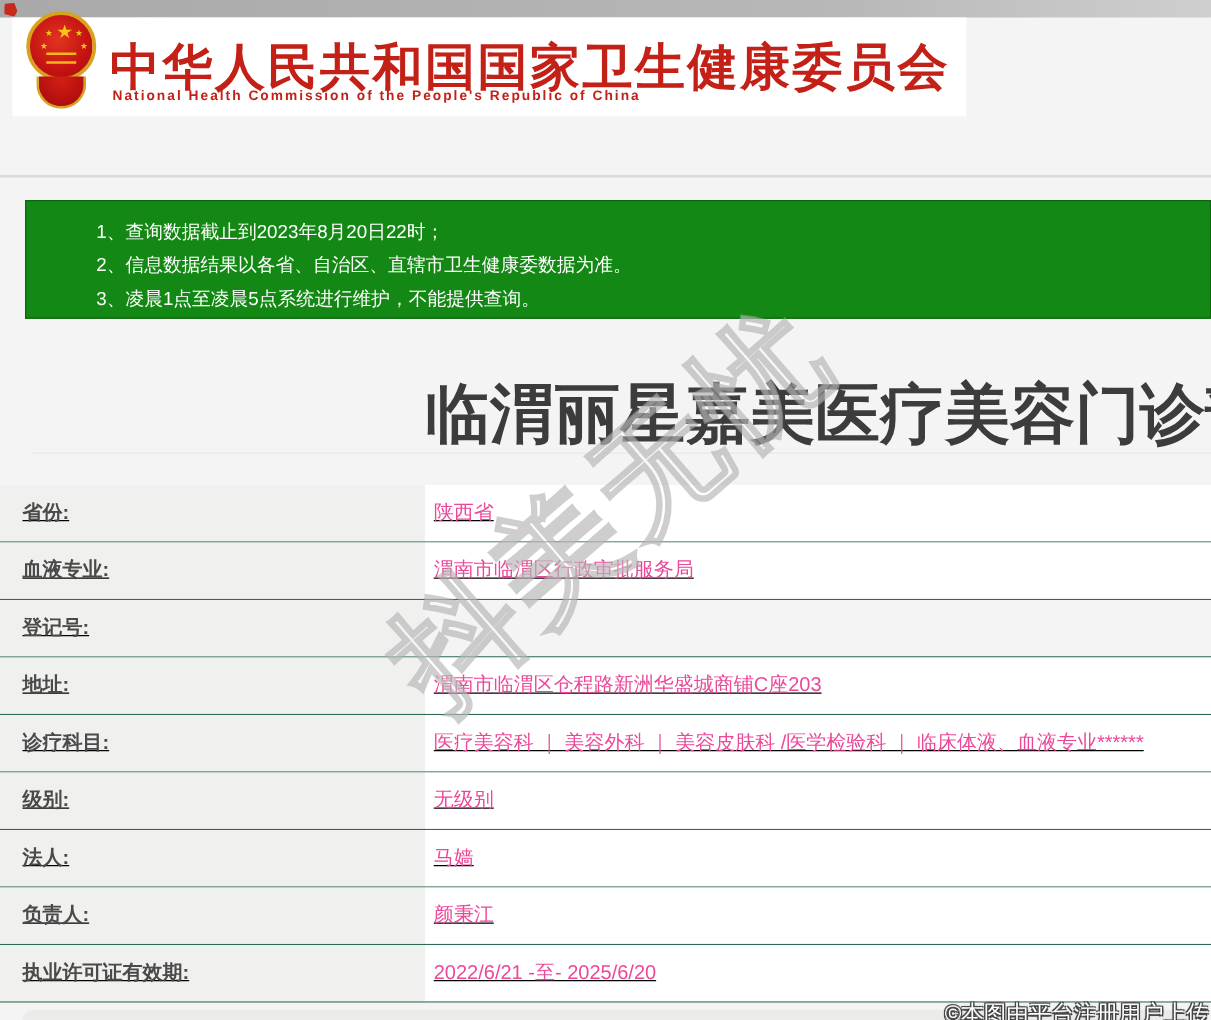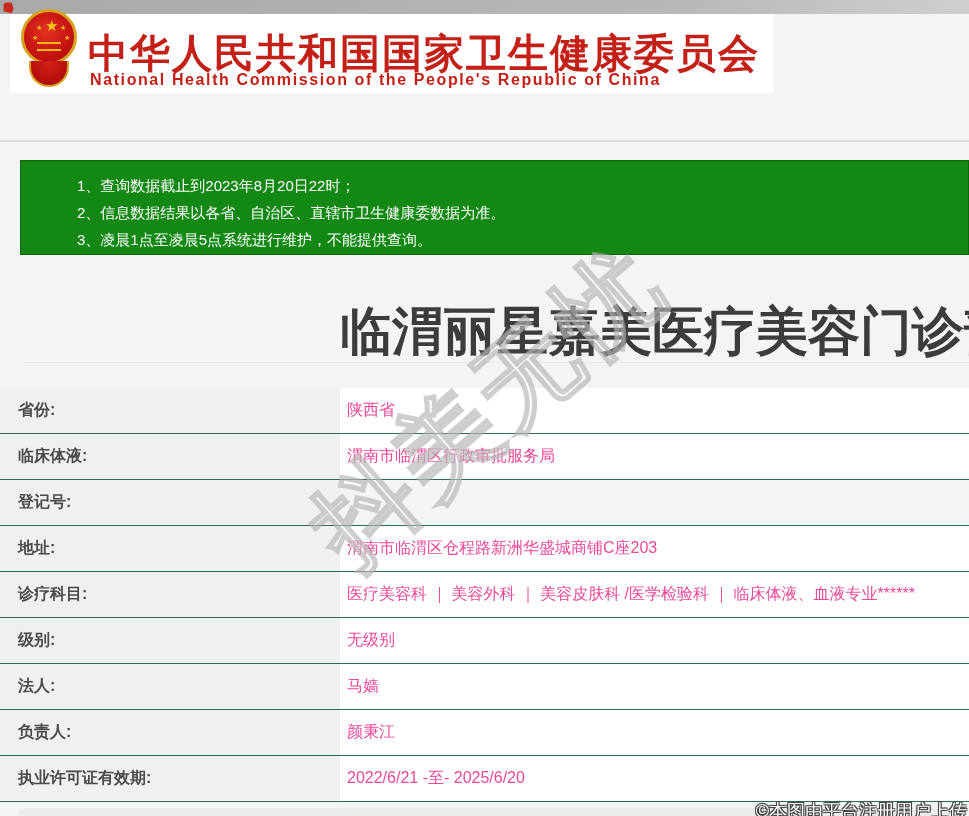--- a/index.html
+++ b/index.html
@@ -50,21 +50,21 @@
     border: 2px solid #d8a31c; border-top: none;
     border-radius: 0 0 22px 22px;
   }
   .hdr-cn {
     position: absolute; left: 78px; top: 12px;
     font-size: 40px; font-weight: bold; color: #c32017;
     letter-spacing: 2px; white-space: nowrap;
   }
   .hdr-en {
     position: absolute; left: 80px; top: 57px;
-    font-size: 16px; font-weight: bold; color: #c32017;
+    font-size: 11px; font-weight: bold; color: #c32017;
     letter-spacing: 1.6px; white-space: nowrap;
   }
   .rule1 {
     position: absolute; left: 0; top: 140px; width: 969px; height: 2px;
     background: #d9dad9;
   }
 
   
   .notice {
     position: absolute; left: 20px; top: 160px; width: 949px; height: 95px;
@@ -84,20 +84,21 @@
   .hairline {
     position: absolute; left: 25px; top: 362px; width: 944px; height: 1px;
     background: #e7e8e7;
   }
 
   
   .info-table { position: absolute; left: 0; top: 388px; width: 969px; }
   .row {
     display: flex; width: 969px; height: 46px;
     border-bottom: 1px solid #2d6a4f;
+    text-decoration: underline;
   }
   .cell-label {
     width: 340px; background: #f0f1ef;
     display: flex; align-items: center; padding-left: 18px;
     font-size: 16px; font-weight: bold; color: #4a4a4a;
   }
   .cell-value {
     width: 629px; background: #ffffff;
     display: flex; align-items: center; padding-left: 7px;
     font-size: 16px; color: #ec4899; white-space: nowrap;
@@ -160,21 +161,21 @@
 
 <div class="inst-title">临渭丽星嘉美医疗美容门诊部</div>
 <div class="hairline"></div>
 
 <div class="info-table">
   <div class="row">
     <div class="cell-label">省份:</div>
     <div class="cell-value">陕西省</div>
   </div>
   <div class="row">
-    <div class="cell-label">临床体液:</div>
+    <div class="cell-label">血液专业:</div>
     <div class="cell-value">渭南市临渭区行政审批服务局</div>
   </div>
   <div class="row">
     <div class="cell-label">登记号:</div>
   </div>
   <div class="row">
     <div class="cell-label">地址:</div>
     <div class="cell-value">渭南市临渭区仓程路新洲华盛城商铺C座203</div>
   </div>
   <div class="row">

